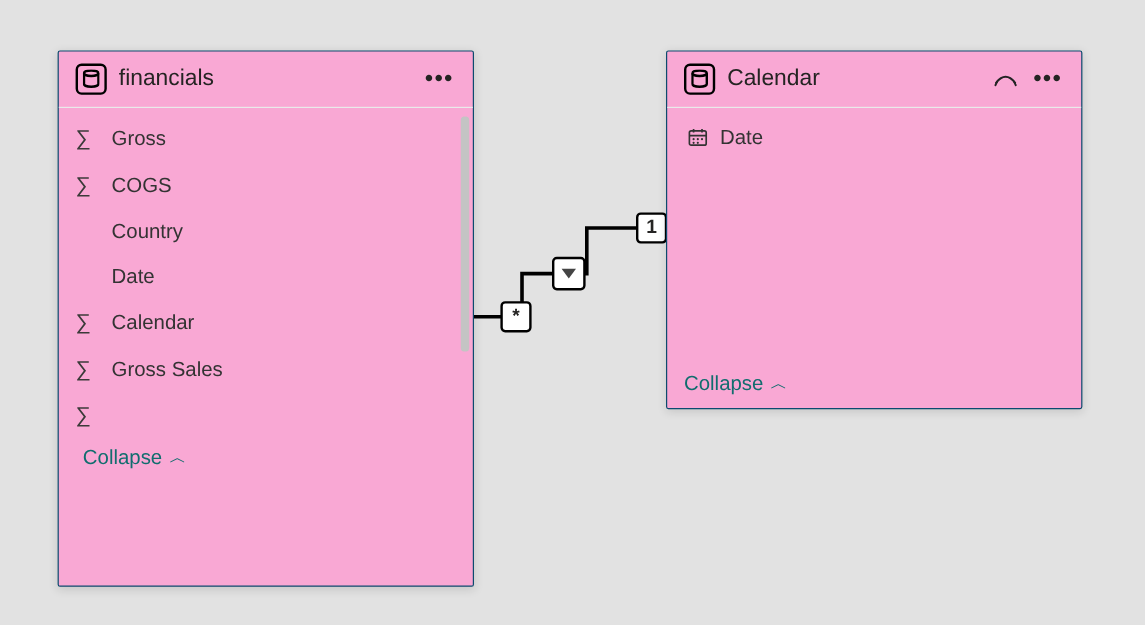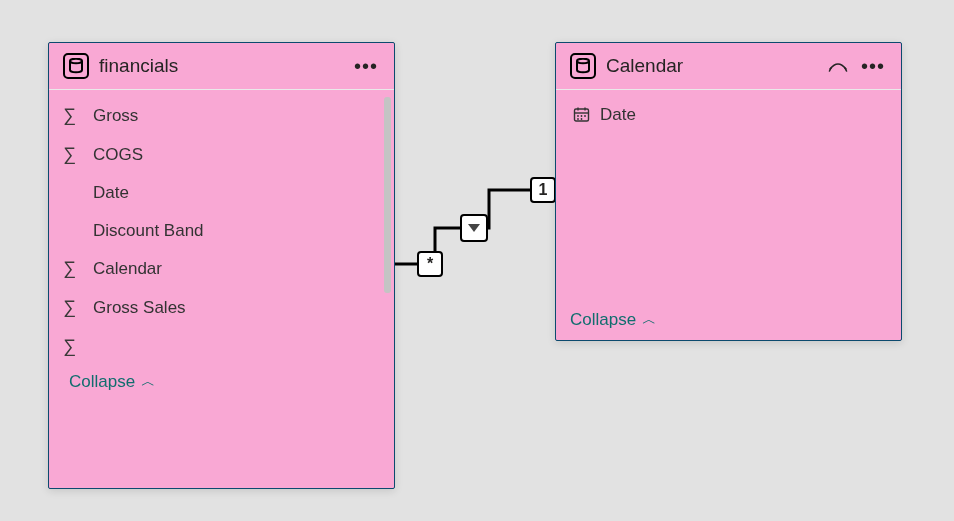--- a/index.html
+++ b/index.html
@@ -179,25 +179,25 @@
       <div class="field-row">
         <span class="sigma">∑</span>
         <span>Gross</span>
       </div>
       <div class="field-row">
         <span class="sigma">∑</span>
         <span>COGS</span>
       </div>
       <div class="field-row">
         <span class="blank-icon"></span>
+        <span>Country</span>
+      </div>
+      <div class="field-row">
+        <span class="blank-icon"></span>
         <span>Date</span>
-      </div>
-      <div class="field-row">
-        <span class="blank-icon"></span>
-        <span>Discount Band</span>
       </div>
       <div class="field-row">
         <span class="sigma">∑</span>
         <span>Calendar</span>
       </div>
       <div class="field-row">
         <span class="sigma">∑</span>
         <span>Gross Sales</span>
       </div>
       <div class="field-row">

